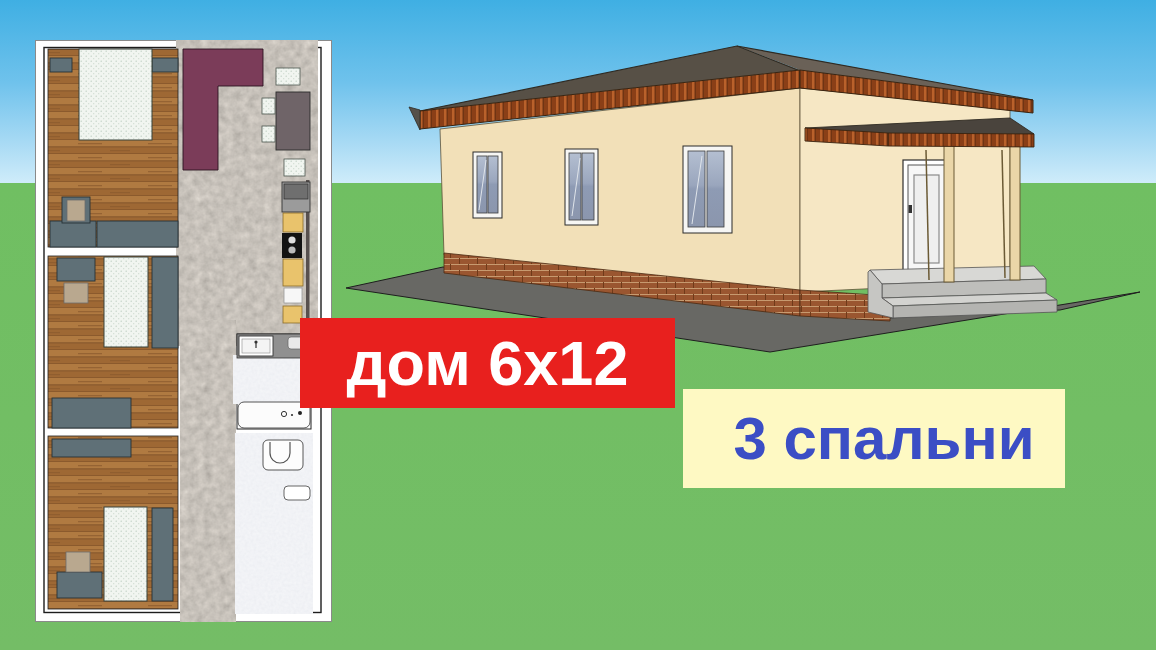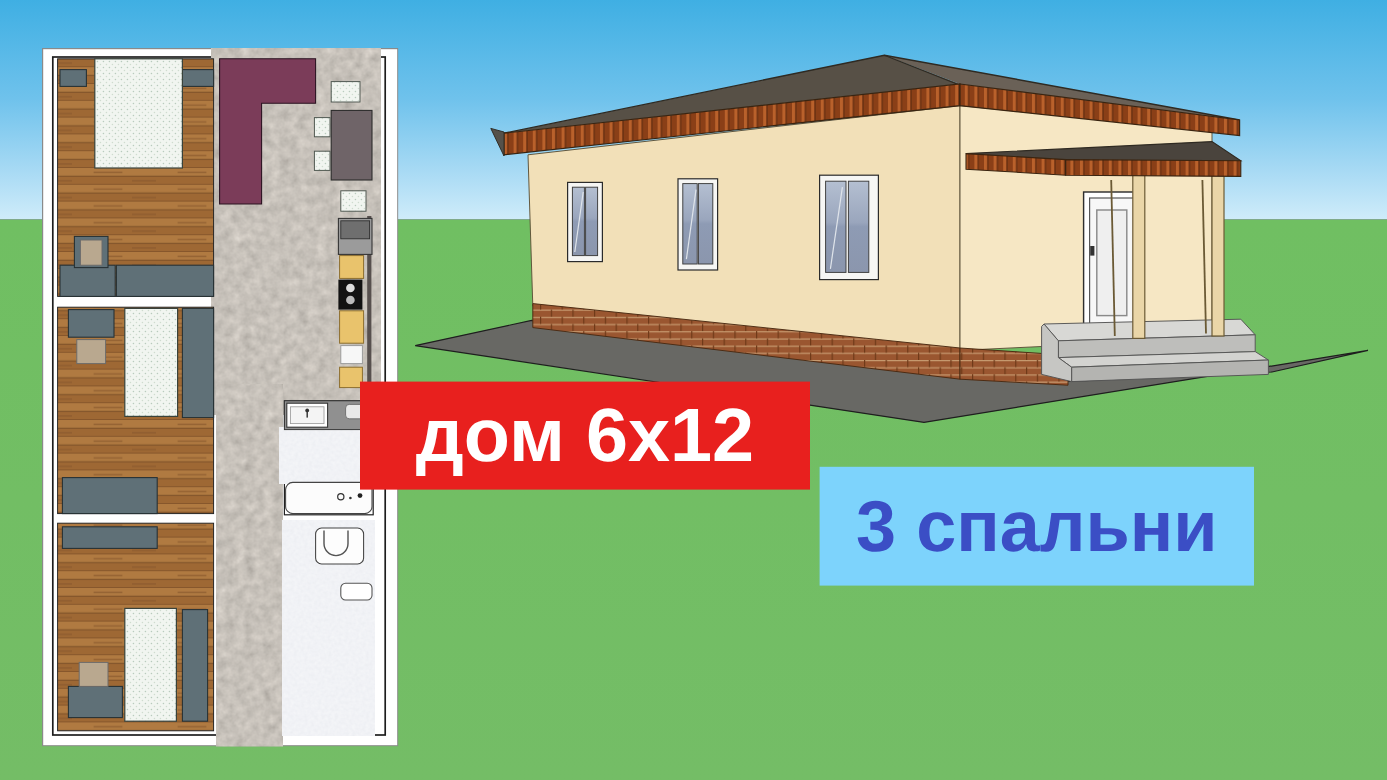--- a/index.html
+++ b/index.html
@@ -10,21 +10,21 @@
   #grass{position:absolute;left:0;top:183px;width:1156px;height:467px;
          background:linear-gradient(to bottom,#70bf62 0%,#74bd66 100%);}
   svg{position:absolute;display:block;}
   #plan-svg{left:35px;top:40px;}
   #house-svg{left:340px;top:28px;}
   .banner{position:absolute;display:flex;align-items:center;justify-content:center;
           font-weight:bold;line-height:1;white-space:nowrap;}
   #size-banner{left:300px;top:318px;width:375px;height:90px;
                background:#e8201e;color:#ffffff;font-size:63px;}
   #bedrooms-banner{left:683px;top:389px;width:362px;height:99px;
-                   background:#7dd3fc;color:#3b4ec5;font-size:60px;}
+                   background:#fef9c3;color:#3b4ec5;font-size:60px;padding-left:20px;}
 </style>
 </head>
 <body>
 
 <div id="stage">
 
   <div id="sky"></div>
   <div id="grass"></div>
 
   <svg id="plan-svg" width="297" height="582" viewBox="35 40 297 582">

